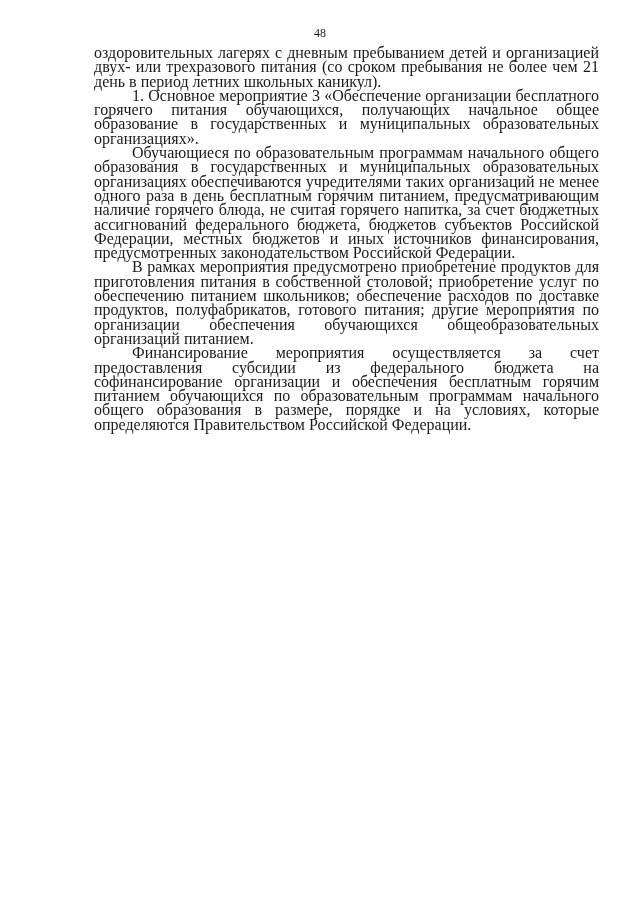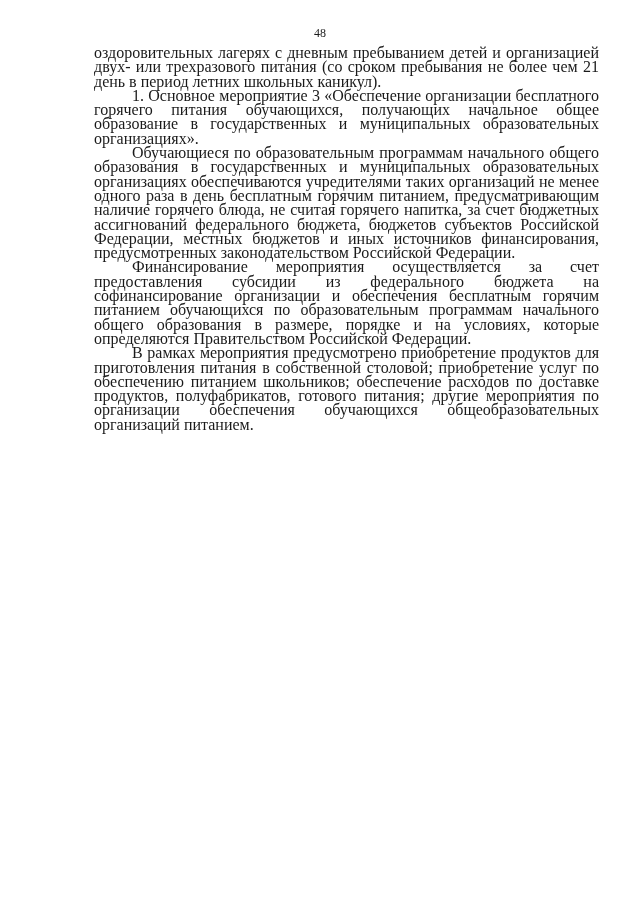--- a/index.html
+++ b/index.html
@@ -53,16 +53,16 @@
 </head>
 <body>
 
 <div class="page">
   <div class="page-number">48</div>
 
   <div class="content">
     <p class="para">оздоровительных лагерях с дневным пребыванием детей и организацией двух- или трехразового питания (со сроком пребывания не более чем 21 день в период летних школьных каникул).</p>
     <p class="para indent">1. Основное мероприятие 3 «Обеспечение организации бесплатного горячего питания обучающихся, получающих начальное общее образование в государственных и муниципальных образовательных организациях».</p>
     <p class="para indent">Обучающиеся по образовательным программам начального общего образования в государственных и муниципальных образовательных организациях обеспечиваются учредителями таких организаций не менее одного раза в день бесплатным горячим питанием, предусматривающим наличие горячего блюда, не считая горячего напитка, за счет бюджетных ассигнований федерального бюджета, бюджетов субъектов Российской Федерации, местных бюджетов и иных источников финансирования, предусмотренных законодательством Российской Федерации.</p>
+    <p class="para indent">В рамках мероприятия предусмотрено приобретение продуктов для приготовления питания в собственной столовой; приобретение услуг по обеспечению питанием школьников; обеспечение расходов по доставке продуктов, полуфабрикатов, готового питания; другие мероприятия по организации обеспечения обучающихся общеобразовательных организаций питанием.</p>
     <p class="para indent">Финансирование мероприятия осуществляется за счет предоставления субсидии из федерального бюджета на софинансирование организации и обеспечения бесплатным горячим питанием обучающихся по образовательным программам начального общего образования в размере, порядке и на условиях, которые определяются Правительством Российской Федерации.</p>
-    <p class="para indent">В рамках мероприятия предусмотрено приобретение продуктов для приготовления питания в собственной столовой; приобретение услуг по обеспечению питанием школьников; обеспечение расходов по доставке продуктов, полуфабрикатов, готового питания; другие мероприятия по организации обеспечения обучающихся общеобразовательных организаций питанием.</p>
   </div>
 </div>
 
 </body></html>

